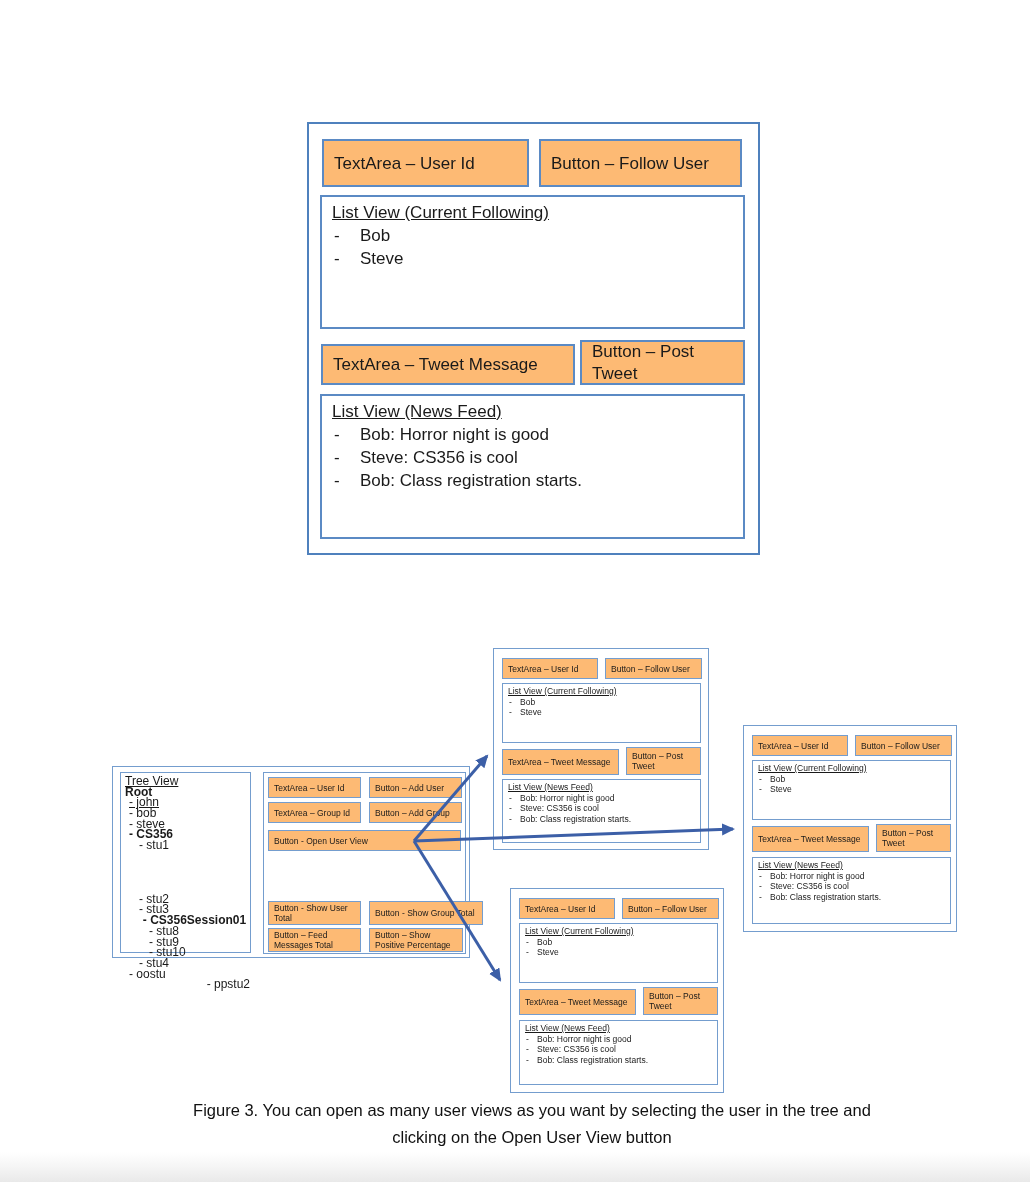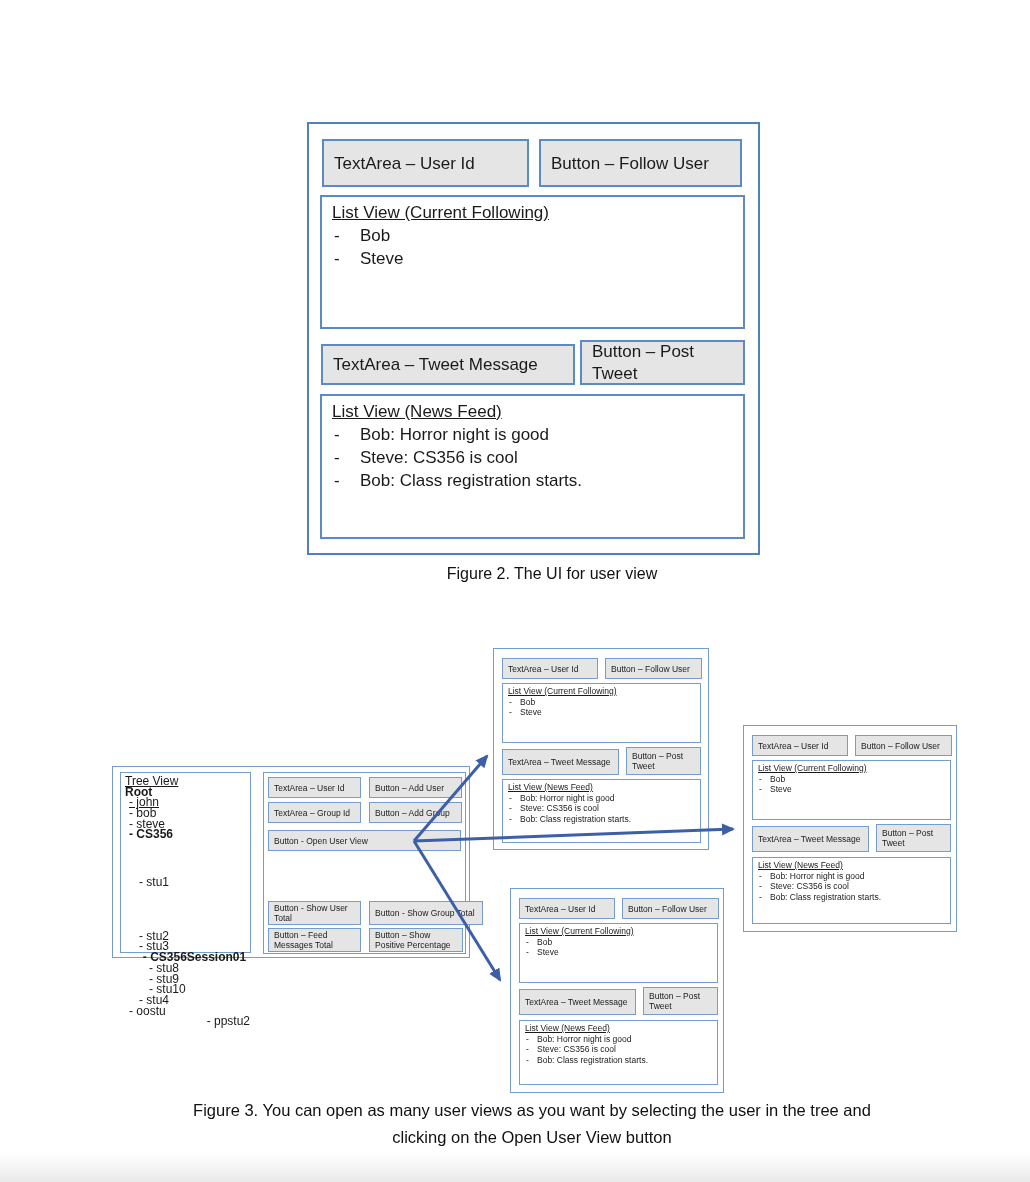--- a/index.html
+++ b/index.html
@@ -6,21 +6,21 @@
   .page{
     position:relative;
     width:1030px;height:1182px;
     background:#ffffff;
     font-family:"Liberation Sans","DejaVu Sans",sans-serif;
     color:#1a1a1a;
     overflow:hidden;
   }
   
   .win{position:absolute;border:2px solid #4f81bd;background:#fff;box-sizing:border-box;}
-  .box{position:absolute;border:2px solid #5b8ac4;background:#e5e5e5;box-sizing:border-box;
+  .box{position:absolute;border:2px solid #5b8ac4;background:#fdba74;box-sizing:border-box;
        display:flex;align-items:center;}
   .listbox{position:absolute;border:2px solid #5b8ac4;background:#fff;box-sizing:border-box;}
   
   .big-box{font-size:17px;padding-left:10px;line-height:21px;}
   .big-list{font-size:17px;padding:4px 10px;}
   .big-list .title{text-decoration:underline;line-height:23px;}
   .big-list .li{display:flex;line-height:23px;}
   .big-list .li .dash{width:26px;flex:none;padding-left:2px;}
   
   .mini-win{border-width:1.5px;border-color:#749dce;}
@@ -83,32 +83,31 @@
             <span>Steve: CS356 is cool</span>
           </div>
           <div class="li">
             <span class="dash">-</span>
             <span>Bob: Class registration starts.</span>
           </div>
         </div>
     </div>
   </div>
 
-  <div class="caption" style="left:307px;top:565px;width:490px">Figure 2. The UI for user view</div>
 
   <div class="win mini-win" style="left:112px;top:766px;width:358px;height:192px">
     <div class="listbox mini-list tree" style="left:7px;top:5px;width:131px;height:181px">
       <div class="title">Tree View</div>
       <div>
           <div class="tree-node bold" style="padding-left: 0px;">Root</div>
           <div class="tree-node" style="padding-left: 4px; text-decoration: underline;">- john</div>
           <div class="tree-node" style="padding-left: 4px;">- bob</div>
           <div class="tree-node" style="padding-left: 4px;">- steve</div>
           <div class="tree-node bold" style="padding-left: 4px;">- CS356</div>
-          <div class="tree-node" style="padding-left: 14px; margin-top: 37px;">- stu1</div>
+          <div class="tree-node" style="padding-left: 14px;">- stu1</div>
           <div class="tree-node" style="padding-left: 14px; margin-top: 43px;">- stu2</div>
           <div class="tree-node" style="padding-left: 14px;">- stu3</div>
           <div class="tree-node bold" style="padding-left: 14px; text-align: center;">- CS356Session01</div>
           <div class="tree-node" style="padding-left: 24px;">- stu8</div>
           <div class="tree-node" style="padding-left: 24px;">- stu9</div>
           <div class="tree-node" style="padding-left: 24px;">- stu10</div>
           <div class="tree-node" style="padding-left: 14px;">- stu4</div>
           <div class="tree-node" style="padding-left: 4px;">- oostu</div>
           <div class="tree-node" style="padding-left: 4px; text-align: right;">- ppstu2</div>
         </div>

